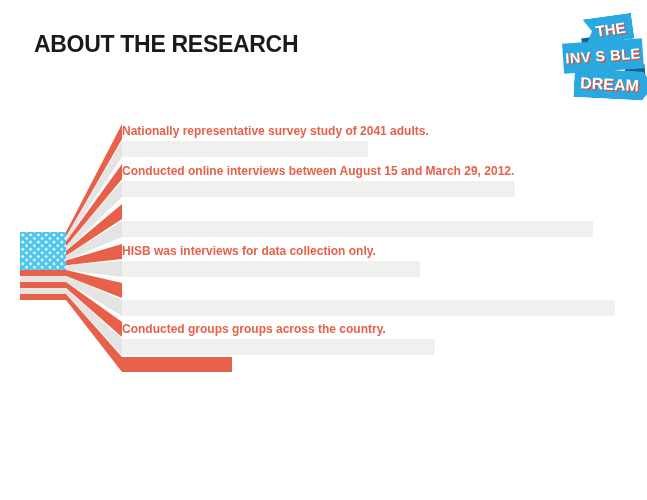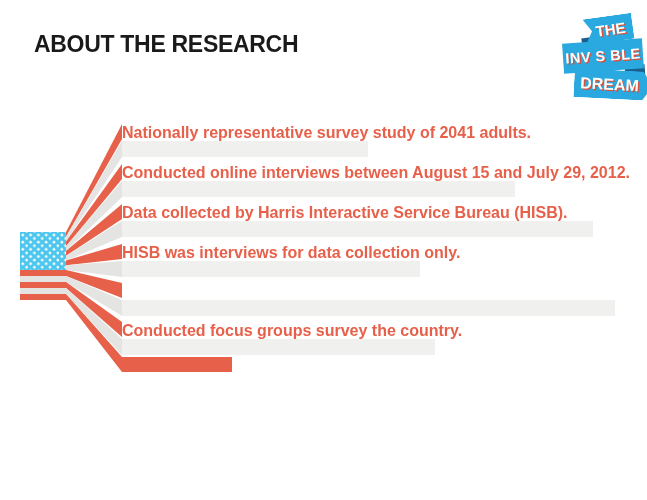--- a/index.html
+++ b/index.html
@@ -34,21 +34,21 @@
 
   
   .flag-svg{position:absolute;left:0;top:0;z-index:0;}
   .fan-red{fill:var(--accent-red);}
   .fan-gray{fill:var(--fan-gray);}
   .canton{fill:var(--canton-blue);}
 
   
   .row-text{
     position:absolute;left:122px;z-index:2;
-    font-size:16px;font-weight:bold;color:var(--accent-red);white-space:nowrap;
+    font-size:12px;font-weight:bold;color:var(--accent-red);white-space:nowrap;
   }
   .row-bar{position:absolute;left:122px;height:16px;background:var(--bar-gray);z-index:1;}
   .red-endbar{position:absolute;left:122px;top:357px;width:110px;height:15px;
     background:var(--accent-red);z-index:1;}
 
   
   .divider{position:absolute;left:0;top:445px;width:647px;height:2px;background:var(--divider-blue);}
   .gw-logo{
     position:absolute;left:599px;top:462px;width:31px;height:29px;
     background:var(--logo-blue);color:#fff;font-weight:bold;font-size:11px;
@@ -100,32 +100,31 @@
     <rect x="20" y="288" width="46" height="6" class="fan-gray"></rect>
     <rect x="20" y="294" width="46" height="6" class="fan-red"></rect>
 
     <rect x="20" y="232" width="46" height="38" class="canton"></rect>
     <rect x="20" y="232" width="46" height="38" fill="url(#stars)"></rect>
   </svg>
 
   <div class="row-text" style="top:124px">Nationally representative survey study of 2041 adults.</div>
   <div class="row-bar" style="top:141px;width:246px"></div>
 
-  <div class="row-text" style="top:164px">Conducted online interviews  between August 15 and July 29, 2012.</div>
+  <div class="row-text" style="top:164px">Conducted online interviews  between August 15 and March 29, 2012.</div>
   <div class="row-bar" style="top:181px;width:393px"></div>
 
-  <div class="row-text" style="top:204px">Data collected by Harris Interactive Service Bureau (HISB).</div>
   <div class="row-bar" style="top:221px;width:471px"></div>
 
   <div class="row-text" style="top:244px">HISB was interviews for data collection only.</div>
   <div class="row-bar" style="top:261px;width:298px"></div>
 
   <div class="row-bar" style="top:300px;width:493px"></div>
 
-  <div class="row-text" style="top:322px">Conducted focus groups survey the country.</div>
+  <div class="row-text" style="top:322px">Conducted groups groups across the country.</div>
   <div class="row-bar" style="top:339px;width:313px"></div>
 
   <div class="red-endbar"></div>
 
   <div class="divider"></div>
 
   <svg class="pa-logo" width="29" height="29" viewBox="0 0 29 29">
     <rect x="0" y="0" width="29" height="29" fill="#149AD3"></rect>
     <circle cx="14.5" cy="11.5" r="8.6" fill="#ffffff"></circle>
     <path d="M11 5.5 q-1.8 6 0 12" stroke="#149AD3" stroke-width="1.3" fill="none"></path>

